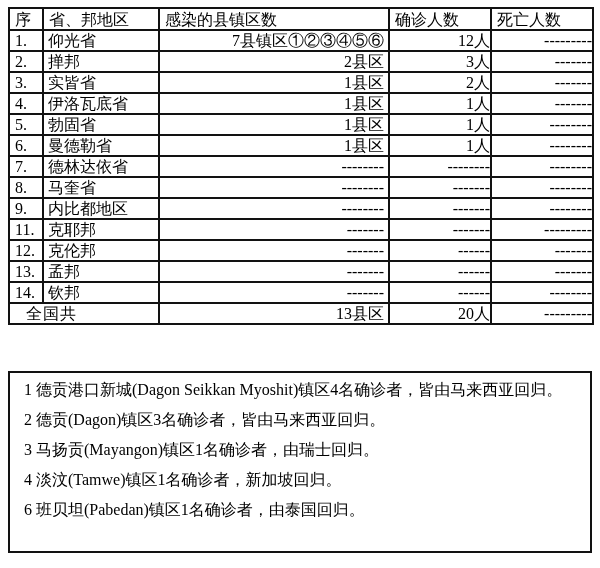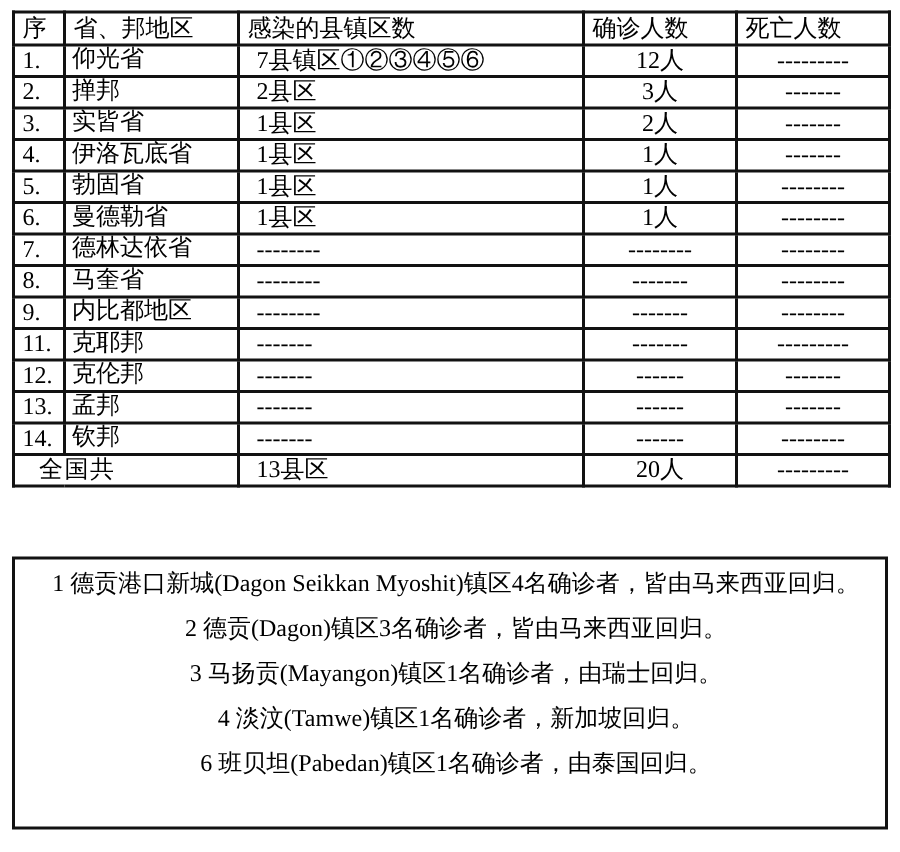--- a/index.html
+++ b/index.html
@@ -38,38 +38,37 @@
     white-space: nowrap;
     overflow: hidden;
     text-align: left;
     vertical-align: middle;
   }
   .main-table thead th {
     height: 20px;
     padding-left: 5px;
   }
   td.c0 { padding-left: 5px; }
-  td.c1 { padding-left: 4px; font-family: Liberation Mono, monospace; }
-  td.c2 { padding-left: 11px; }
-  td.c3, td.c4 { text-align: center; padding: 0; }
+  td.c1 { padding-left: 4px; }
+  td.c2 { padding-left: 22px; text-align: right; }
+  td.c3, td.c4 { text-align: right; padding: 0; }
   td.total-label {
     padding-left: 16px;
     letter-spacing: 1px;
   }
   .footnote-box {
     position: absolute;
     left: 8px;
     top: 371px;
     width: 584px;
     height: 182px;
     border: 2px solid #121212;
     box-sizing: border-box;
     padding: 2px 6px 0 14px;
     background: #ffffff;
-    text-align: center;
   }
   .footnote-box p {
     margin: 0;
     font-size: 16px;
     line-height: 30px;
     white-space: nowrap;
     overflow: hidden;
   }
 </style>
 </head>

